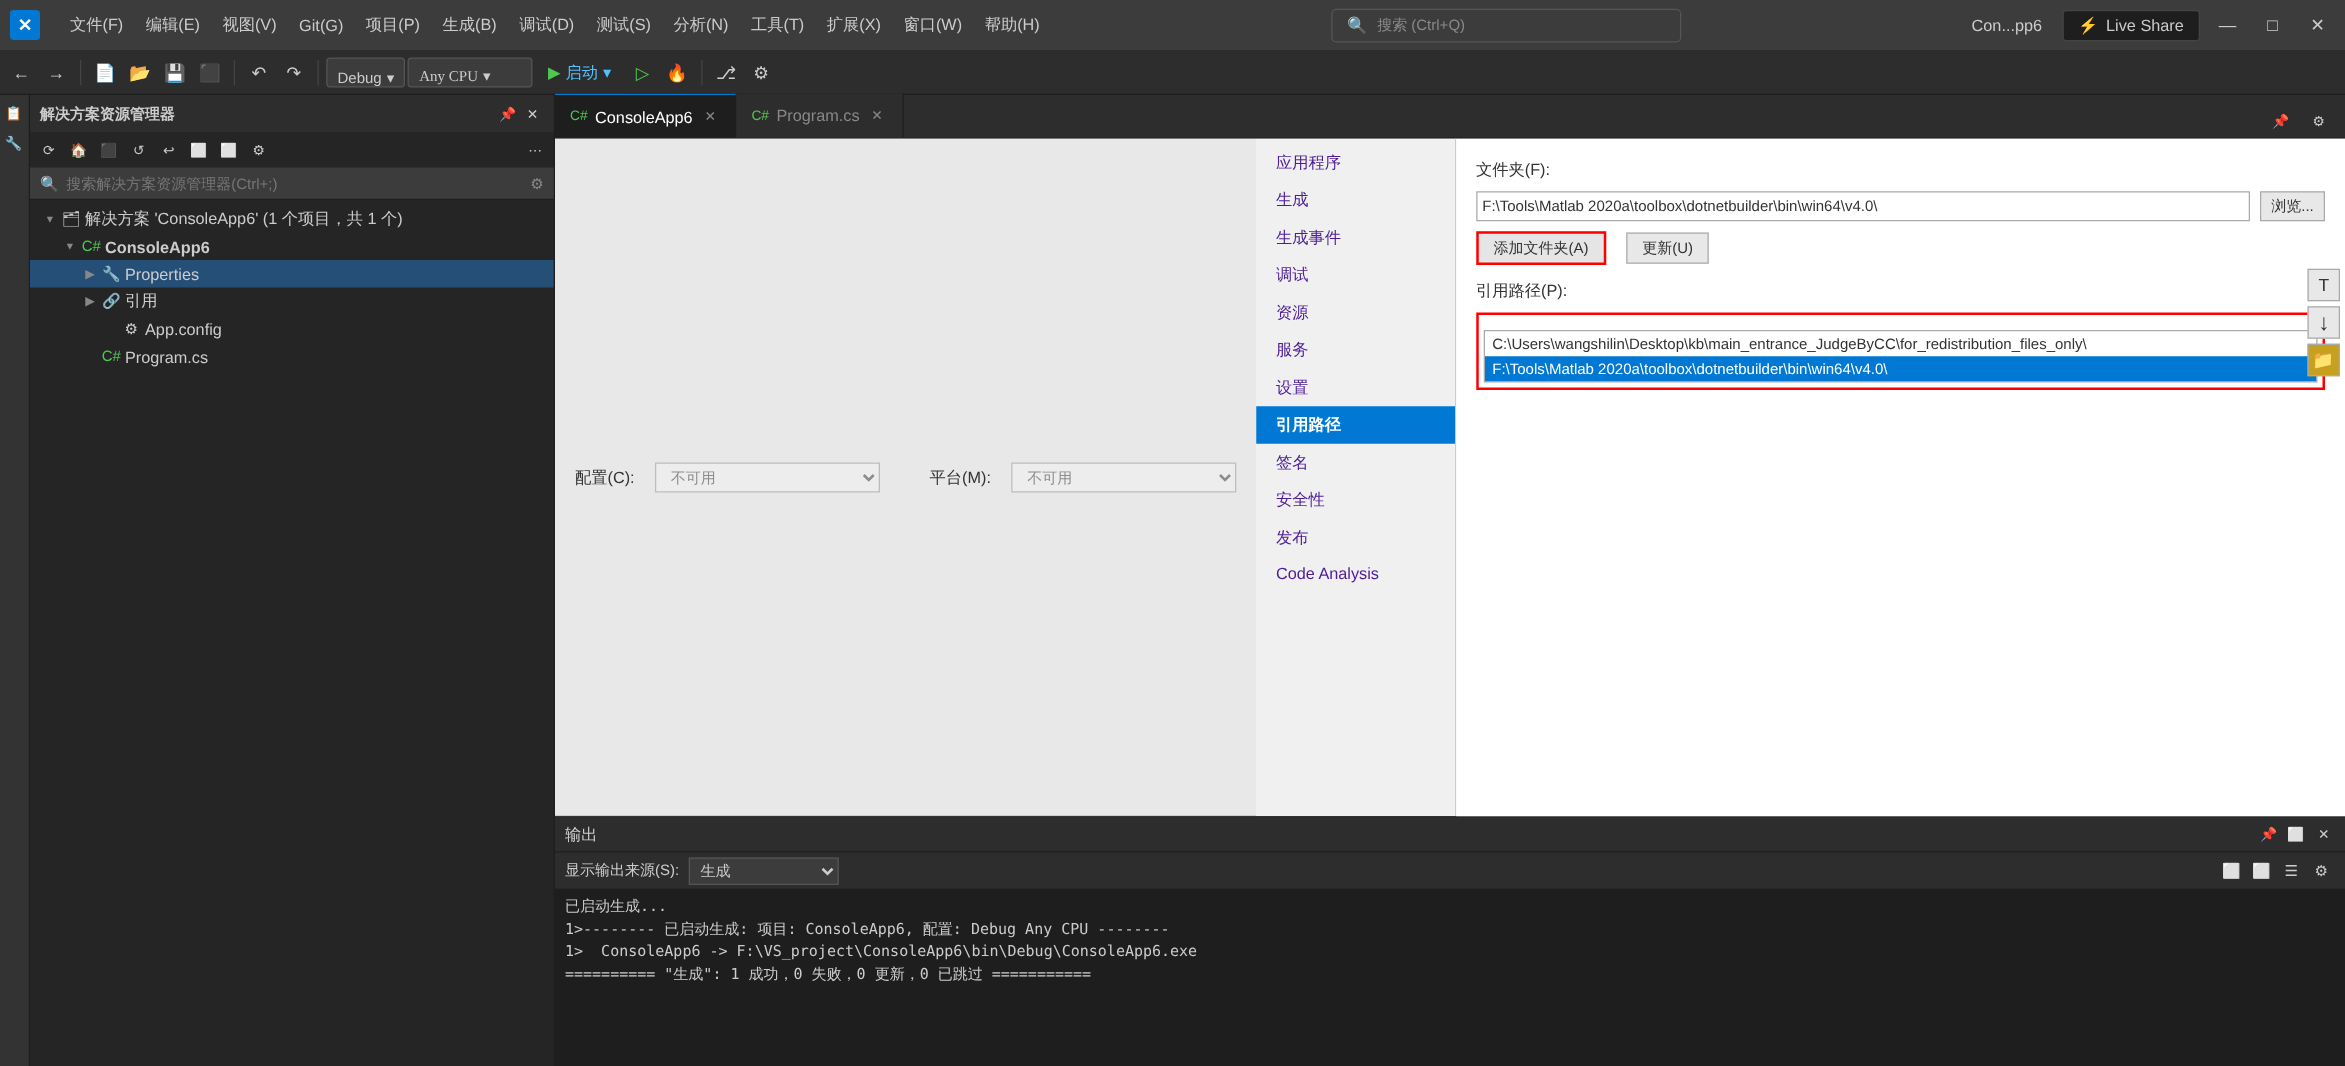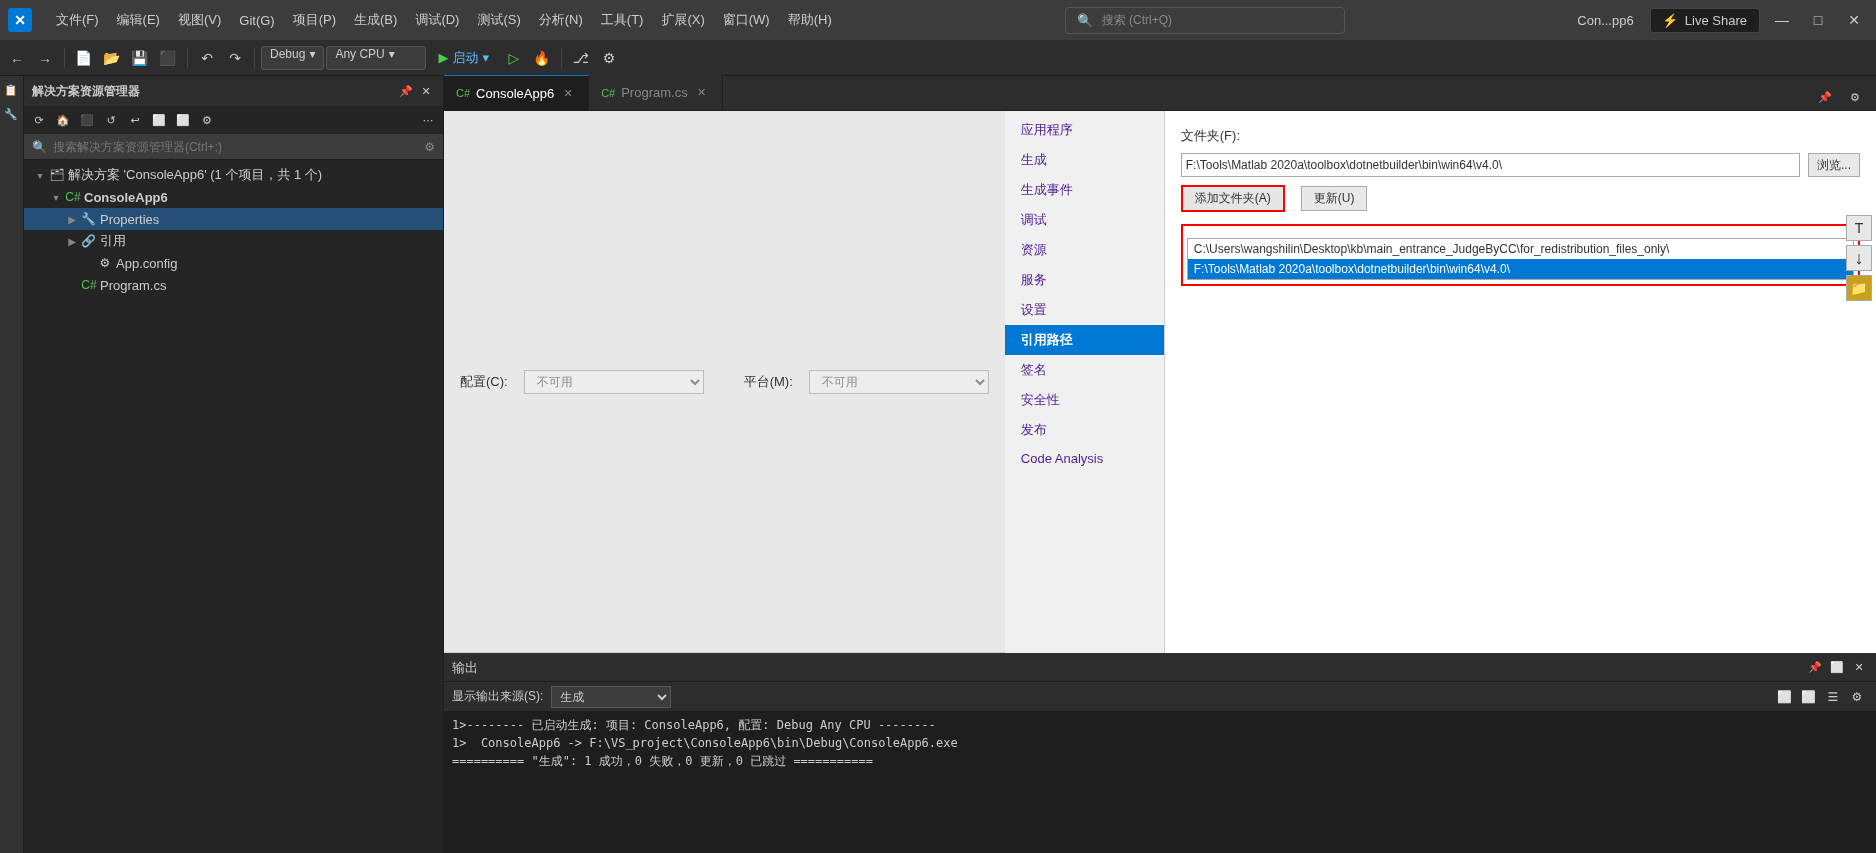--- a/index.html
+++ b/index.html
@@ -77,21 +77,21 @@
     }
     .tb-separator { width: 1px; height: 20px; background: #444; margin: 0 4px; }
     .tb-dropdown {
       height: 24px;
       background: #3c3c3c;
       border: 1px solid #555;
       color: #cccccc;
       padding: 0 8px;
       border-radius: 3px;
       cursor: pointer;
-      display: flex; align-items: flex-start; gap: 4px;
+      display: flex; align-items: flex-end; gap: 4px;
       font-size: 12px;
     }
     .tb-run-btn {
       display: flex; align-items: center; gap: 4px;
       padding: 2px 10px;
       background: #2d2d2d;
       border: none;
       color: #4fc1ff;
       cursor: pointer;
       font-size: 13px;
@@ -511,21 +511,21 @@
   <div class="tb-btn">💾</div>
   <div class="tb-btn">⬛</div>
   <div class="tb-separator"></div>
   <div class="tb-btn">↶</div>
   <div class="tb-btn">↷</div>
   <div class="tb-separator"></div>
   <div class="tb-dropdown">
     <span>Debug</span>
     <span>▾</span>
   </div>
-  <div class="tb-dropdown" style="min-width:100px;">
+  <div class="tb-dropdown" style="min-width:100px;font-family:Liberation Serif, serif;">
     <span>Any CPU</span>
     <span>▾</span>
   </div>
   <div class="tb-run-btn">
     <span style="color:#4ec94e;">▶</span>
     <span>启动</span>
     <span>▾</span>
   </div>
   <div class="tb-btn" style="color:#4ec94e;">▷</div>
   <div class="tb-btn">🔥</div>
@@ -668,20 +668,21 @@
               <input class="folder-path-input" value="F:\Tools\Matlab 2020a\toolbox\dotnetbuilder\bin\win64\v4.0\" style="">
               <button class="browse-btn">浏览...</button>
             </div>
             <div style="display:flex; gap:8px; align-items:center;">
               <button class="add-folder-btn">添加文件夹(A)</button>
               <button class="update-btn">更新(U)</button>
             </div>
           </div>
 
           <div>
+            <div class="settings-section-label">引用路径(P):</div>
             <div class="ref-path-outer">
               <div class="ref-path-list">
                 <div class="ref-path-item">C:\Users\wangshilin\Desktop\kb\main_entrance_JudgeByCC\for_redistribution_files_only\</div>
                 <div class="ref-path-item selected">F:\Tools\Matlab 2020a\toolbox\dotnetbuilder\bin\win64\v4.0\</div>
               </div>
             </div>
           </div>
 
           <div class="settings-side-btns">
             <div class="side-btn">T</div>
@@ -707,19 +708,20 @@
           <option>生成</option>
         </select>
         <div class="output-toolbar-btns">
           <div class="out-btn">⬜</div>
           <div class="out-btn">⬜</div>
           <div class="out-btn">☰</div>
           <div class="out-btn">⚙</div>
         </div>
       </div>
       <div class="output-content">
+        <div class="output-line">已启动生成...</div>
         <div class="output-line">1&gt;-------- 已启动生成: 项目: ConsoleApp6, 配置: Debug Any CPU --------</div>
         <div class="output-line">1&gt;  ConsoleApp6 -&gt; F:\VS_project\ConsoleApp6\bin\Debug\ConsoleApp6.exe</div>
         <div class="output-line">========== "生成": 1 成功，0 失败，0 更新，0 已跳过 ===========</div>
       </div>
     </div>
   </div>
 </div>
 
 </body></html>

